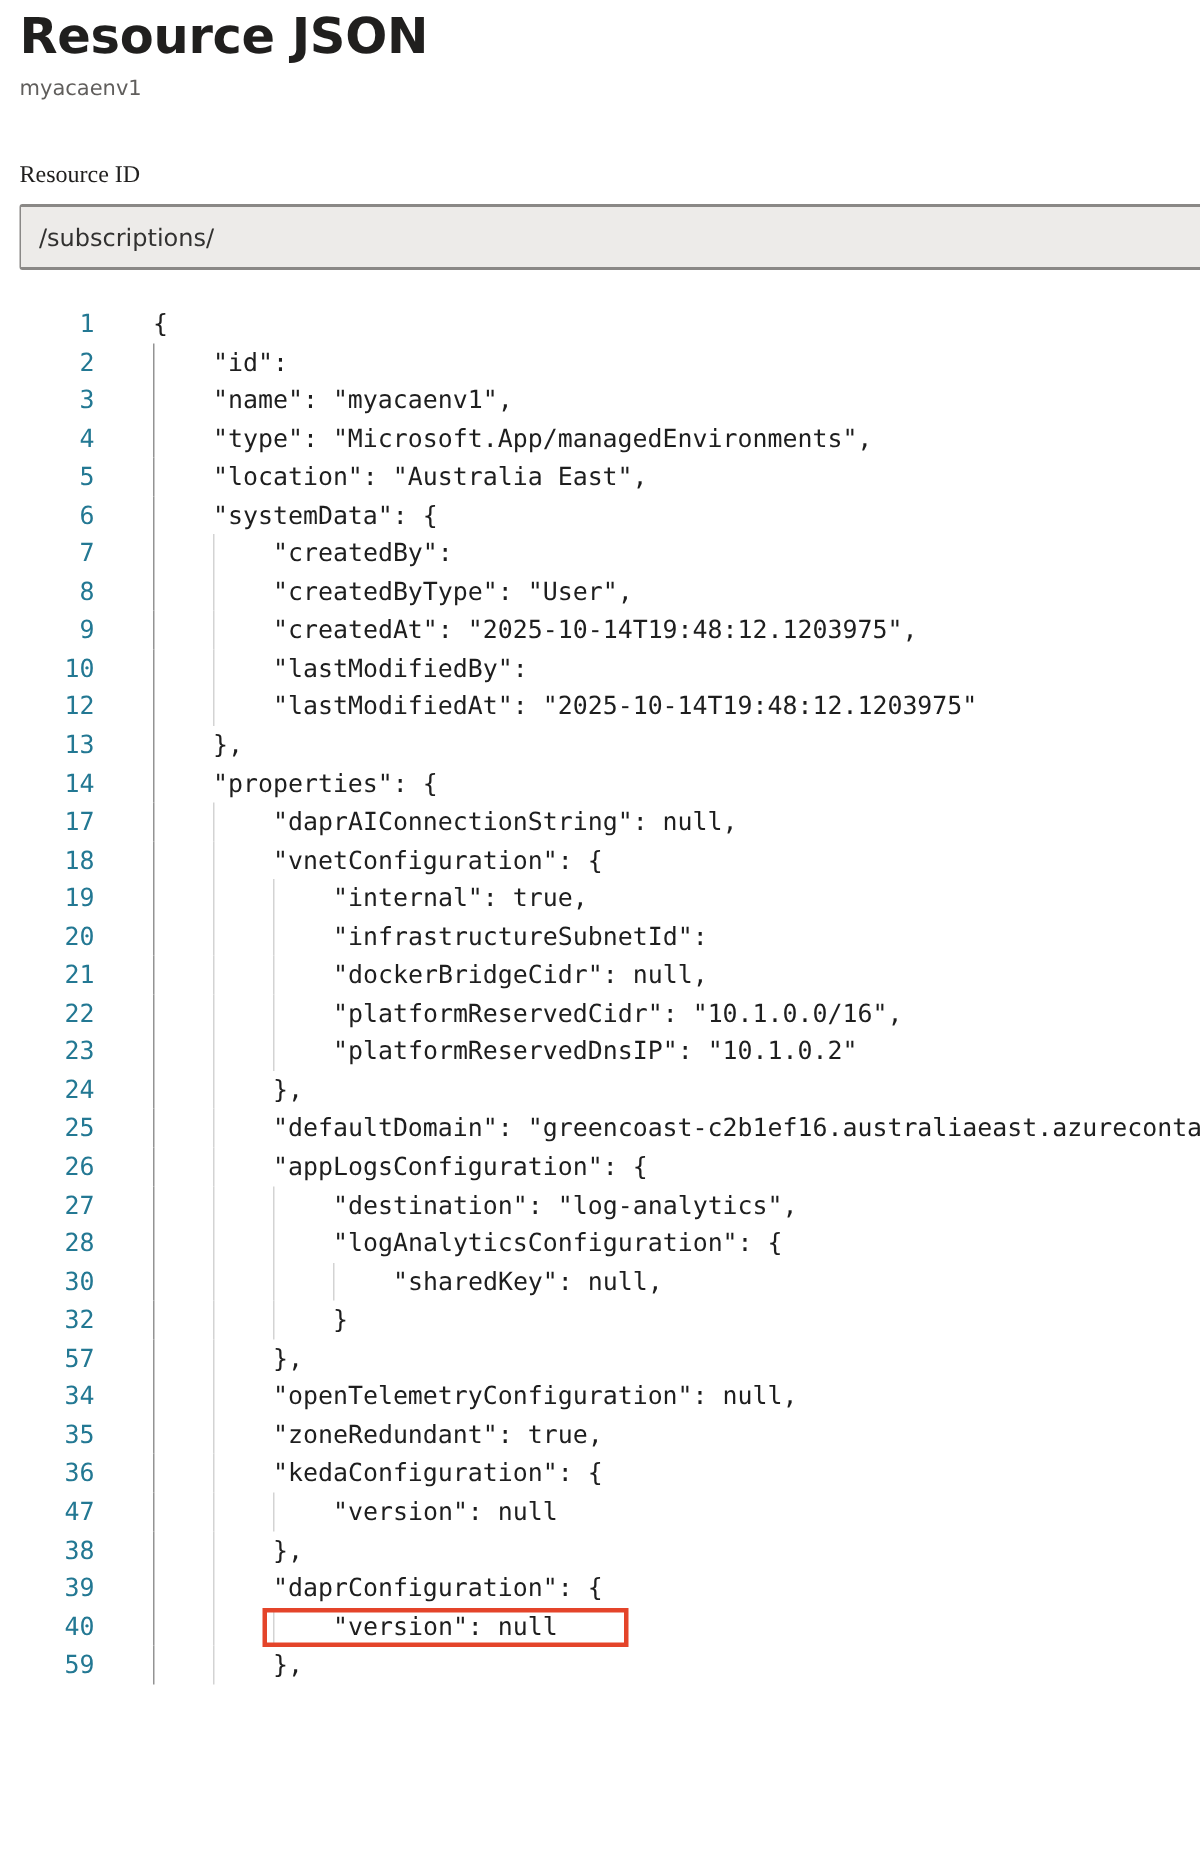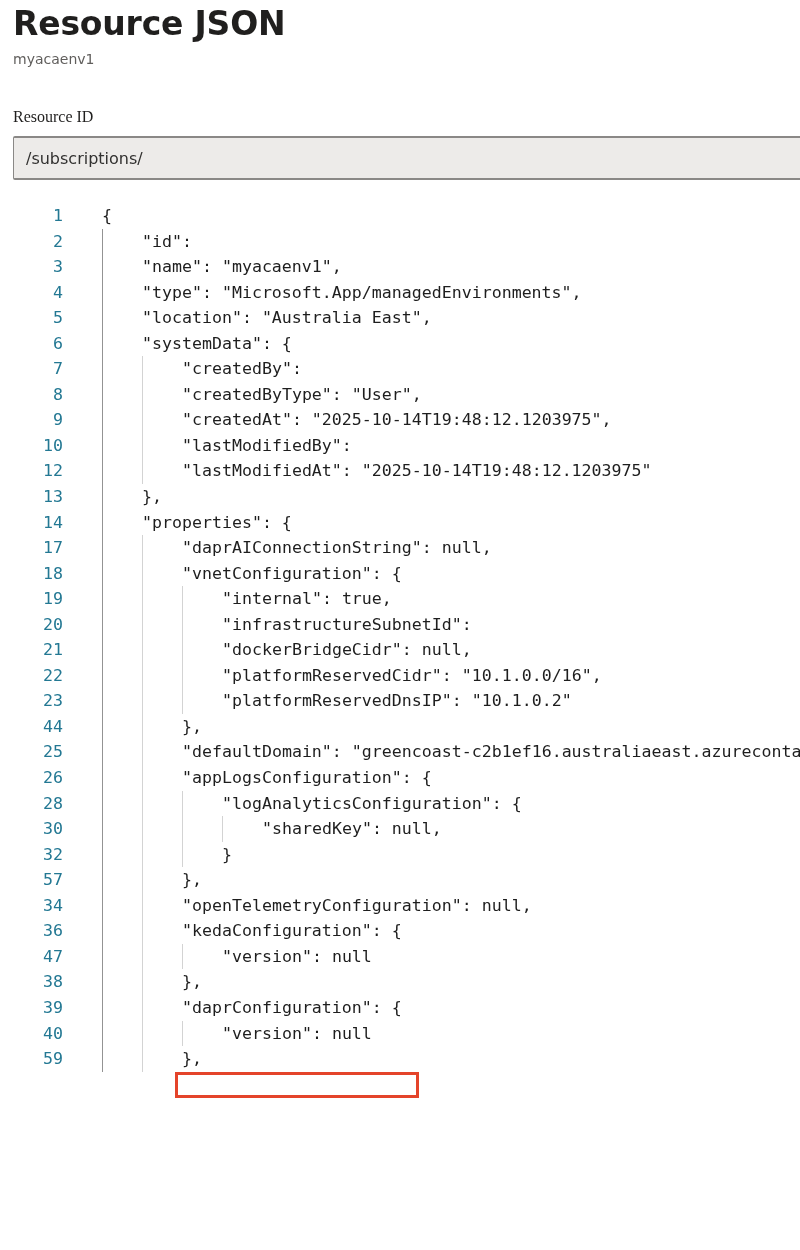--- a/index.html
+++ b/index.html
@@ -136,28 +136,30 @@
     <div class="code-line"><span class="line-number">12</span><span class="indent-guide active" style="left: 102px;"></span><span class="indent-guide" style="left: 142px;"></span><span class="line-text" style="left: 182px;">"lastModifiedAt": "2025-10-14T19:48:12.1203975"</span></div>
     <div class="code-line"><span class="line-number">13</span><span class="indent-guide active" style="left: 102px;"></span><span class="line-text" style="left: 142px;">},</span></div>
     <div class="code-line"><span class="line-number">14</span><span class="indent-guide active" style="left: 102px;"></span><span class="line-text" style="left: 142px;">"properties": {</span></div>
     <div class="code-line"><span class="line-number">17</span><span class="indent-guide active" style="left: 102px;"></span><span class="indent-guide" style="left: 142px;"></span><span class="line-text" style="left: 182px;">"daprAIConnectionString": null,</span></div>
     <div class="code-line"><span class="line-number">18</span><span class="indent-guide active" style="left: 102px;"></span><span class="indent-guide" style="left: 142px;"></span><span class="line-text" style="left: 182px;">"vnetConfiguration": {</span></div>
     <div class="code-line"><span class="line-number">19</span><span class="indent-guide active" style="left: 102px;"></span><span class="indent-guide" style="left: 142px;"></span><span class="indent-guide" style="left: 182px;"></span><span class="line-text" style="left: 222px;">"internal": true,</span></div>
     <div class="code-line"><span class="line-number">20</span><span class="indent-guide active" style="left: 102px;"></span><span class="indent-guide" style="left: 142px;"></span><span class="indent-guide" style="left: 182px;"></span><span class="line-text" style="left: 222px;">"infrastructureSubnetId":</span></div>
     <div class="code-line"><span class="line-number">21</span><span class="indent-guide active" style="left: 102px;"></span><span class="indent-guide" style="left: 142px;"></span><span class="indent-guide" style="left: 182px;"></span><span class="line-text" style="left: 222px;">"dockerBridgeCidr": null,</span></div>
     <div class="code-line"><span class="line-number">22</span><span class="indent-guide active" style="left: 102px;"></span><span class="indent-guide" style="left: 142px;"></span><span class="indent-guide" style="left: 182px;"></span><span class="line-text" style="left: 222px;">"platformReservedCidr": "10.1.0.0/16",</span></div>
     <div class="code-line"><span class="line-number">23</span><span class="indent-guide active" style="left: 102px;"></span><span class="indent-guide" style="left: 142px;"></span><span class="indent-guide" style="left: 182px;"></span><span class="line-text" style="left: 222px;">"platformReservedDnsIP": "10.1.0.2"</span></div>
-    <div class="code-line"><span class="line-number">44</span><span class="indent-guide active" style="left: 102px;"></span><span class="indent-guide" style="left: 142px;"></span><span class="line-text" style="left: 182px;">},</span></div>
+    <div class="code-line"><span class="line-number">24</span><span class="indent-guide active" style="left: 102px;"></span><span class="indent-guide" style="left: 142px;"></span><span class="line-text" style="left: 182px;">},</span></div>
     <div class="code-line"><span class="line-number">25</span><span class="indent-guide active" style="left: 102px;"></span><span class="indent-guide" style="left: 142px;"></span><span class="line-text" style="left: 182px;">"defaultDomain": "greencoast-c2b1ef16.australiaeast.azurecontainerapps.io",</span></div>
     <div class="code-line"><span class="line-number">26</span><span class="indent-guide active" style="left: 102px;"></span><span class="indent-guide" style="left: 142px;"></span><span class="line-text" style="left: 182px;">"appLogsConfiguration": {</span></div>
+    <div class="code-line"><span class="line-number">27</span><span class="indent-guide active" style="left: 102px;"></span><span class="indent-guide" style="left: 142px;"></span><span class="indent-guide" style="left: 182px;"></span><span class="line-text" style="left: 222px;">"destination": "log-analytics",</span></div>
     <div class="code-line"><span class="line-number">28</span><span class="indent-guide active" style="left: 102px;"></span><span class="indent-guide" style="left: 142px;"></span><span class="indent-guide" style="left: 182px;"></span><span class="line-text" style="left: 222px;">"logAnalyticsConfiguration": {</span></div>
     <div class="code-line"><span class="line-number">30</span><span class="indent-guide active" style="left: 102px;"></span><span class="indent-guide" style="left: 142px;"></span><span class="indent-guide" style="left: 182px;"></span><span class="indent-guide" style="left: 222px;"></span><span class="line-text" style="left: 262px;">"sharedKey": null,</span></div>
     <div class="code-line"><span class="line-number">32</span><span class="indent-guide active" style="left: 102px;"></span><span class="indent-guide" style="left: 142px;"></span><span class="indent-guide" style="left: 182px;"></span><span class="line-text" style="left: 222px;">}</span></div>
     <div class="code-line"><span class="line-number">57</span><span class="indent-guide active" style="left: 102px;"></span><span class="indent-guide" style="left: 142px;"></span><span class="line-text" style="left: 182px;">},</span></div>
     <div class="code-line"><span class="line-number">34</span><span class="indent-guide active" style="left: 102px;"></span><span class="indent-guide" style="left: 142px;"></span><span class="line-text" style="left: 182px;">"openTelemetryConfiguration": null,</span></div>
+    <div class="code-line"><span class="line-number">35</span><span class="indent-guide active" style="left: 102px;"></span><span class="indent-guide" style="left: 142px;"></span><span class="line-text" style="left: 182px;">"zoneRedundant": true,</span></div>
     <div class="code-line"><span class="line-number">36</span><span class="indent-guide active" style="left: 102px;"></span><span class="indent-guide" style="left: 142px;"></span><span class="line-text" style="left: 182px;">"kedaConfiguration": {</span></div>
     <div class="code-line"><span class="line-number">47</span><span class="indent-guide active" style="left: 102px;"></span><span class="indent-guide" style="left: 142px;"></span><span class="indent-guide" style="left: 182px;"></span><span class="line-text" style="left: 222px;">"version": null</span></div>
     <div class="code-line"><span class="line-number">38</span><span class="indent-guide active" style="left: 102px;"></span><span class="indent-guide" style="left: 142px;"></span><span class="line-text" style="left: 182px;">},</span></div>
     <div class="code-line"><span class="line-number">39</span><span class="indent-guide active" style="left: 102px;"></span><span class="indent-guide" style="left: 142px;"></span><span class="line-text" style="left: 182px;">"daprConfiguration": {</span></div>
     <div class="code-line"><span class="line-number">40</span><span class="indent-guide active" style="left: 102px;"></span><span class="indent-guide" style="left: 142px;"></span><span class="indent-guide" style="left: 182px;"></span><span class="line-text" style="left: 222px;">"version": null</span></div>
     <div class="code-line"><span class="line-number">59</span><span class="indent-guide active" style="left: 102px;"></span><span class="indent-guide" style="left: 142px;"></span><span class="line-text" style="left: 182px;">},</span></div>
   </div>
 
 <div class="highlight-box"></div>
 

